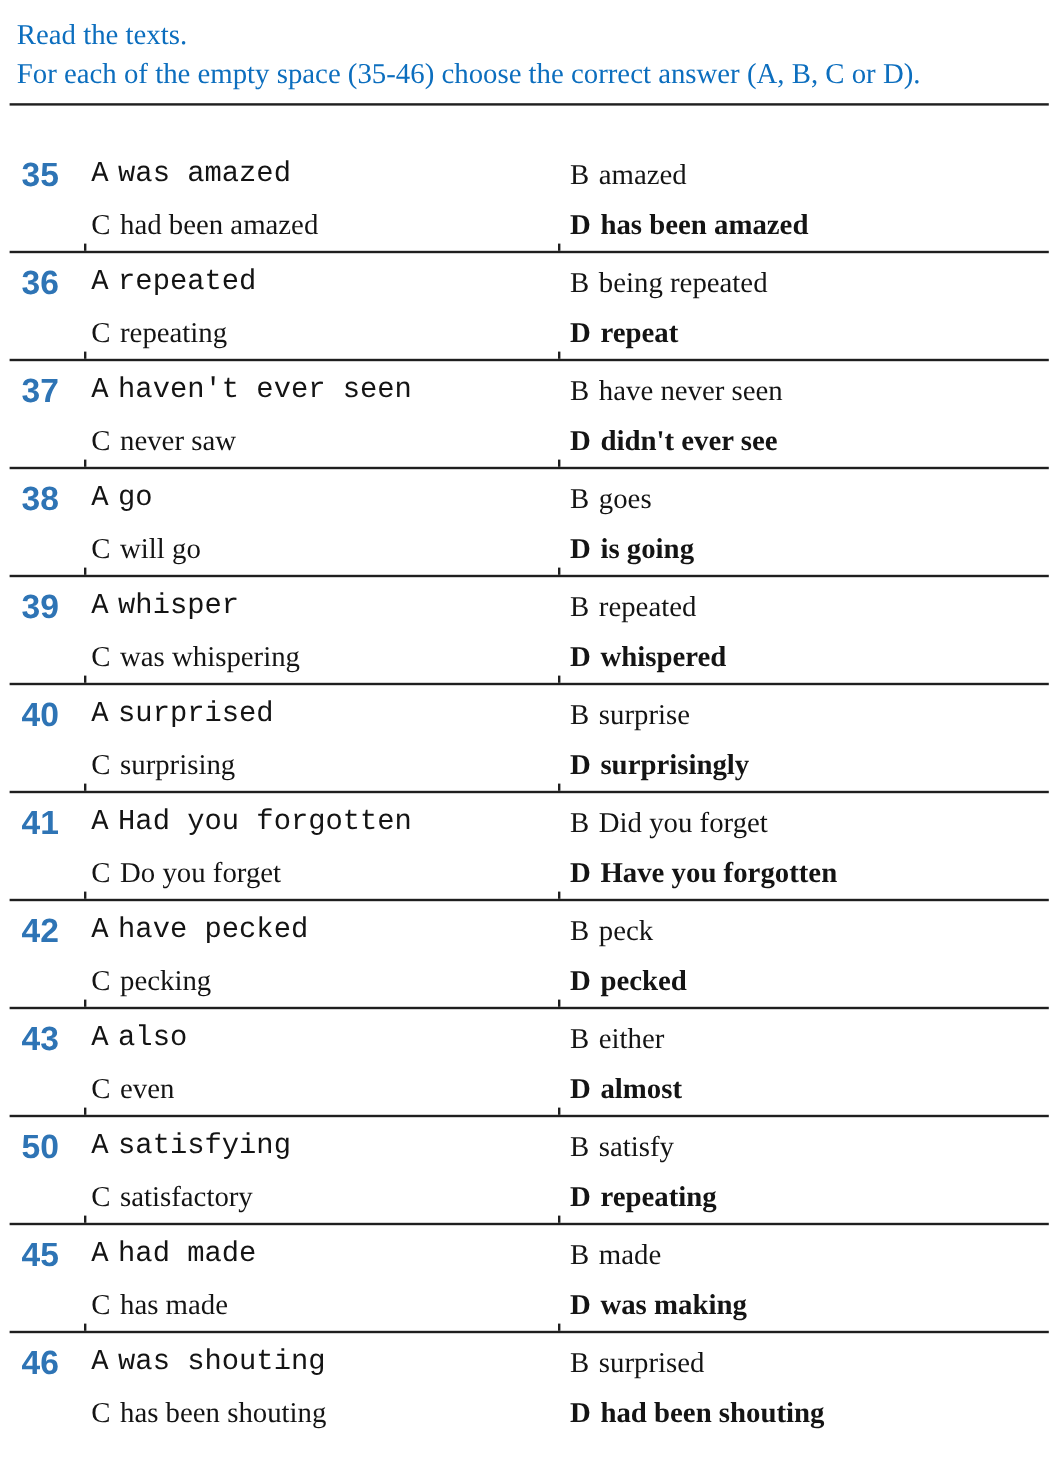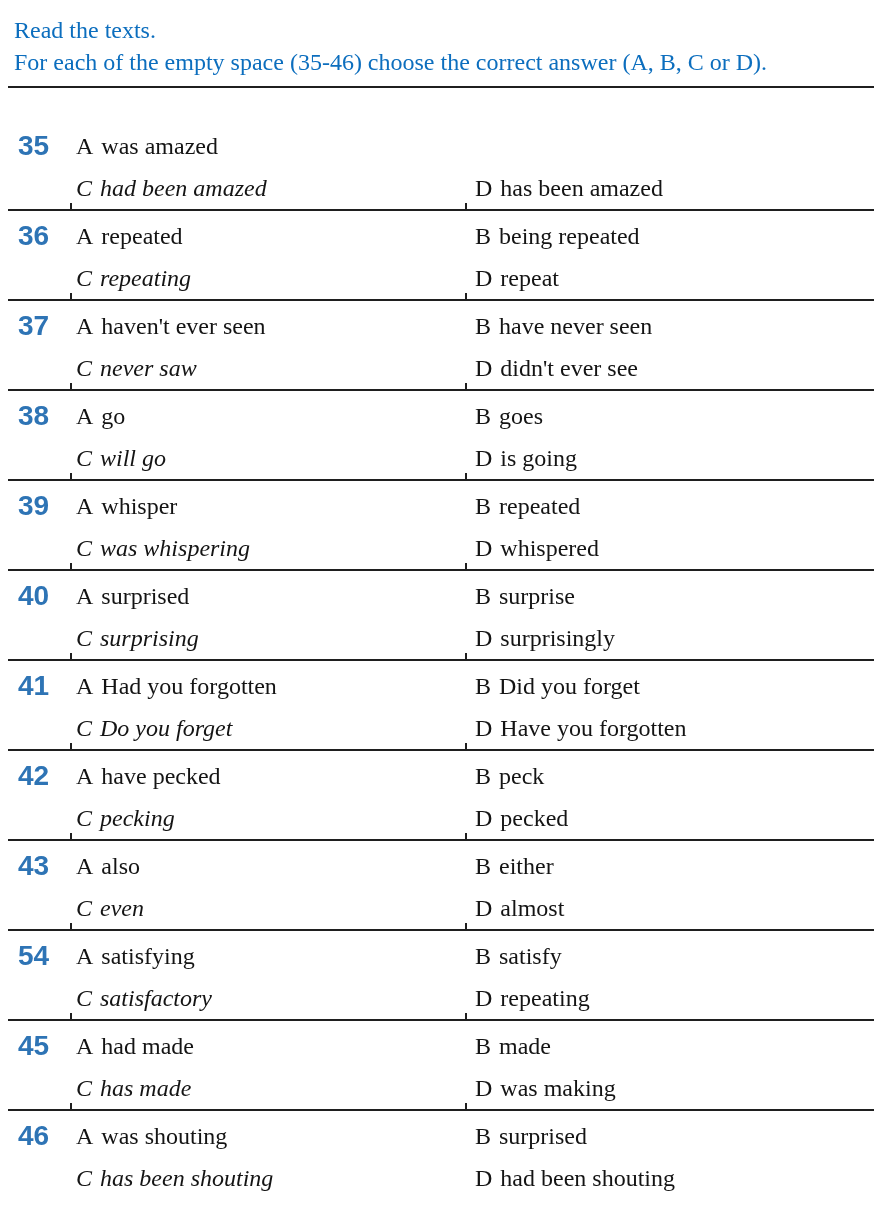--- a/index.html
+++ b/index.html
@@ -71,42 +71,43 @@
     grid-row: 1;
     grid-column: 1;
     padding-left: 10px;
     font-family: "Liberation Sans", "DejaVu Sans", sans-serif;
     font-weight: bold;
     font-size: 28px;
     color: #2e74b5;
   }
   .opt { white-space: nowrap; }
   .opt .letter { margin-right: 8px; }
-  .opt-a { grid-row: 1; grid-column: 2; padding-left: 6px; }
+  .opt-a { grid-row: 1; grid-column: 2; padding-left: 6px; font-family: Liberation Mono, monospace; }
   .opt-b { grid-row: 1; grid-column: 3; padding-left: 10px; }
-  .opt-c { grid-row: 2; grid-column: 2; padding-left: 6px; font-style: italic; }
-  .opt-d { grid-row: 2; grid-column: 3; padding-left: 10px; }
+  .opt-c { grid-row: 2; grid-column: 2; padding-left: 6px; }
+  .opt-d { grid-row: 2; grid-column: 3; padding-left: 10px; font-weight: bold; }
 </style>
 </head>
 <body>
 
 <div class="page">
 
   <div class="instructions">
     <div>Read the texts.</div>
     <div>For each of the empty space (35-46) choose the correct answer (A, B, C or D).</div>
   </div>
 
   <div class="header-divider"></div>
 
   <div class="qtable">
 
     <div class="qrow">
       <div class="qnum">35</div>
       <div class="opt opt-a"><span class="letter">A</span><span>was amazed</span></div>
+      <div class="opt opt-b"><span class="letter">B</span><span>amazed</span></div>
       <div class="opt opt-c"><span class="letter">C</span><span>had been amazed</span></div>
       <div class="opt opt-d"><span class="letter">D</span><span>has been amazed</span></div>
     </div>
 
     <div class="qrow">
       <div class="qnum">36</div>
       <div class="opt opt-a"><span class="letter">A</span><span>repeated</span></div>
       <div class="opt opt-b"><span class="letter">B</span><span>being repeated</span></div>
       <div class="opt opt-c"><span class="letter">C</span><span>repeating</span></div>
       <div class="opt opt-d"><span class="letter">D</span><span>repeat</span></div>
@@ -162,21 +163,21 @@
 
     <div class="qrow">
       <div class="qnum">43</div>
       <div class="opt opt-a"><span class="letter">A</span><span>also</span></div>
       <div class="opt opt-b"><span class="letter">B</span><span>either</span></div>
       <div class="opt opt-c"><span class="letter">C</span><span>even</span></div>
       <div class="opt opt-d"><span class="letter">D</span><span>almost</span></div>
     </div>
 
     <div class="qrow">
-      <div class="qnum">54</div>
+      <div class="qnum">50</div>
       <div class="opt opt-a"><span class="letter">A</span><span>satisfying</span></div>
       <div class="opt opt-b"><span class="letter">B</span><span>satisfy</span></div>
       <div class="opt opt-c"><span class="letter">C</span><span>satisfactory</span></div>
       <div class="opt opt-d"><span class="letter">D</span><span>repeating</span></div>
     </div>
 
     <div class="qrow">
       <div class="qnum">45</div>
       <div class="opt opt-a"><span class="letter">A</span><span>had made</span></div>
       <div class="opt opt-b"><span class="letter">B</span><span>made</span></div>

